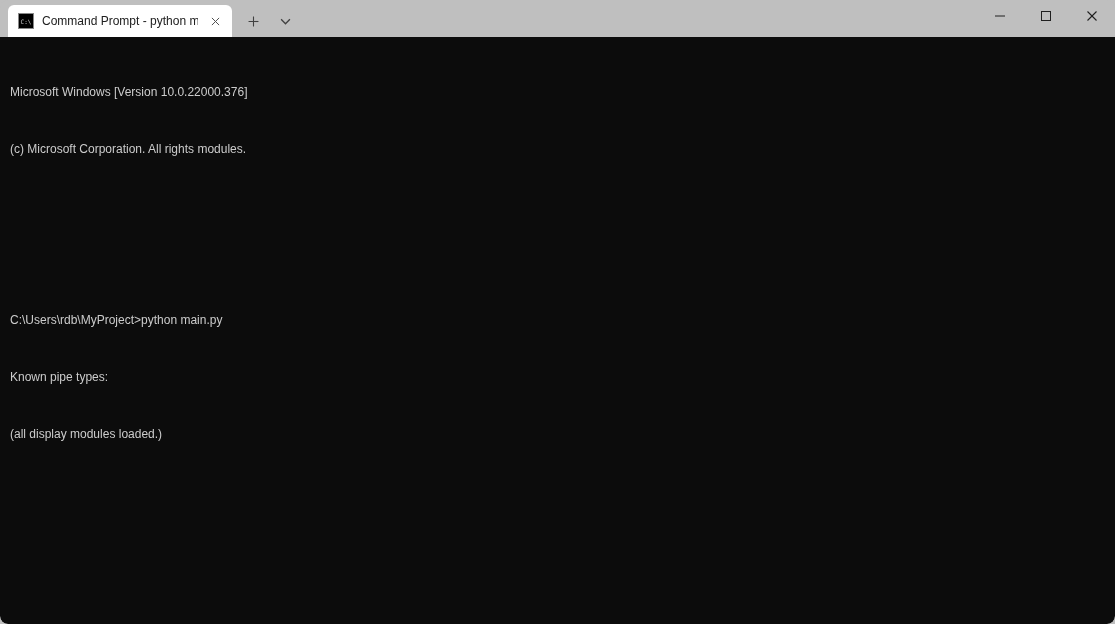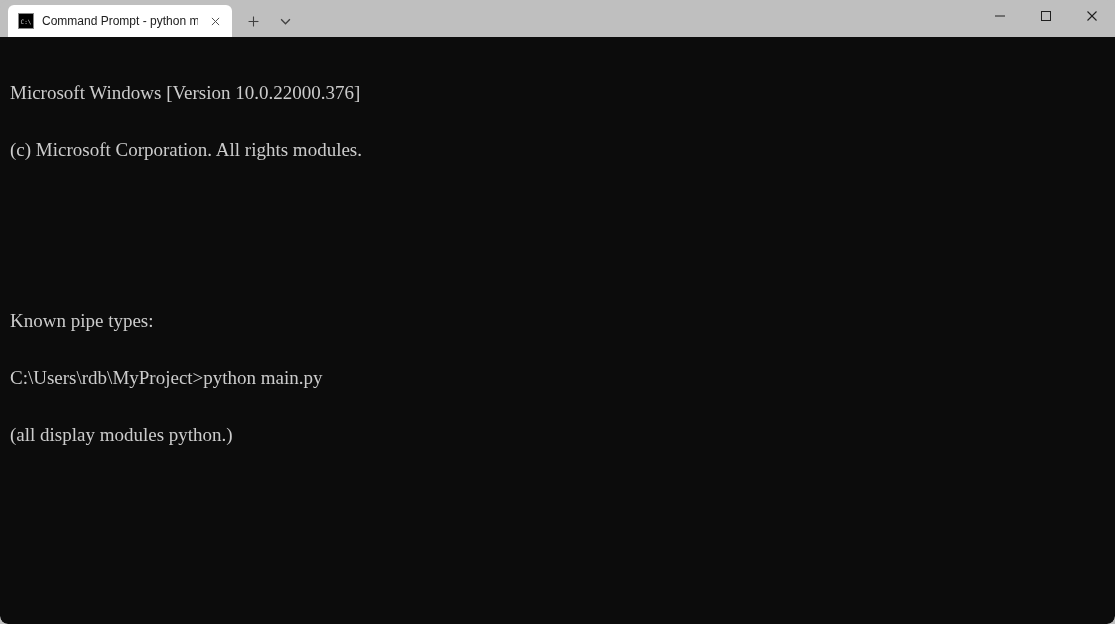--- a/index.html
+++ b/index.html
@@ -130,22 +130,22 @@
 
     .win-btn svg {
       width: 10px;
       height: 10px;
     }
 
     .terminal {
       background: #0c0c0c;
       height: calc(624px - 37px);
       padding: 8px 10px;
-      font-family: Liberation Serif, serif;
-      font-size: 19px;
+      font-family: Liberation Sans, sans-serif;
+      font-size: 12px;
       line-height: 19px;
       color: #cccccc;
       white-space: pre;
       overflow: hidden;
       border-bottom-left-radius: 8px;
       border-bottom-right-radius: 8px;
     }
 
     .terminal-line {
       min-height: 19px;
@@ -198,16 +198,16 @@
       </svg>
     </div>
   </div>
 </div>
 
 <div class="terminal">
   <div class="terminal-line">Microsoft Windows [Version 10.0.22000.376]</div>
   <div class="terminal-line">(c) Microsoft Corporation. All rights modules.</div>
   <div class="terminal-line"></div>
   <div class="terminal-line"></div>
+  <div class="terminal-line">C:\Users\rdb\MyProject&gt;python main.py</div>
   <div class="terminal-line">Known pipe types:</div>
-  <div class="terminal-line">C:\Users\rdb\MyProject&gt;python main.py</div>
-  <div class="terminal-line">(all display modules python.)</div>
+  <div class="terminal-line">(all display modules loaded.)</div>
 </div>
 
 </body></html>

